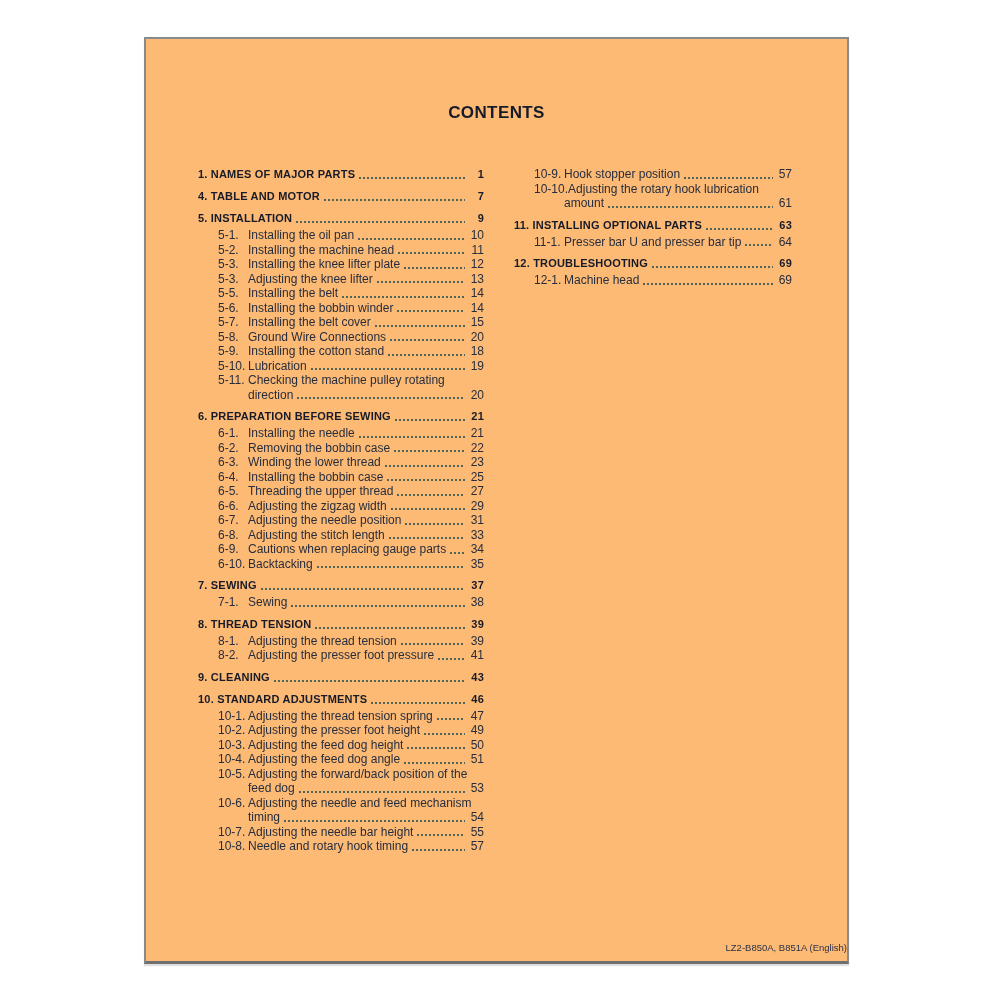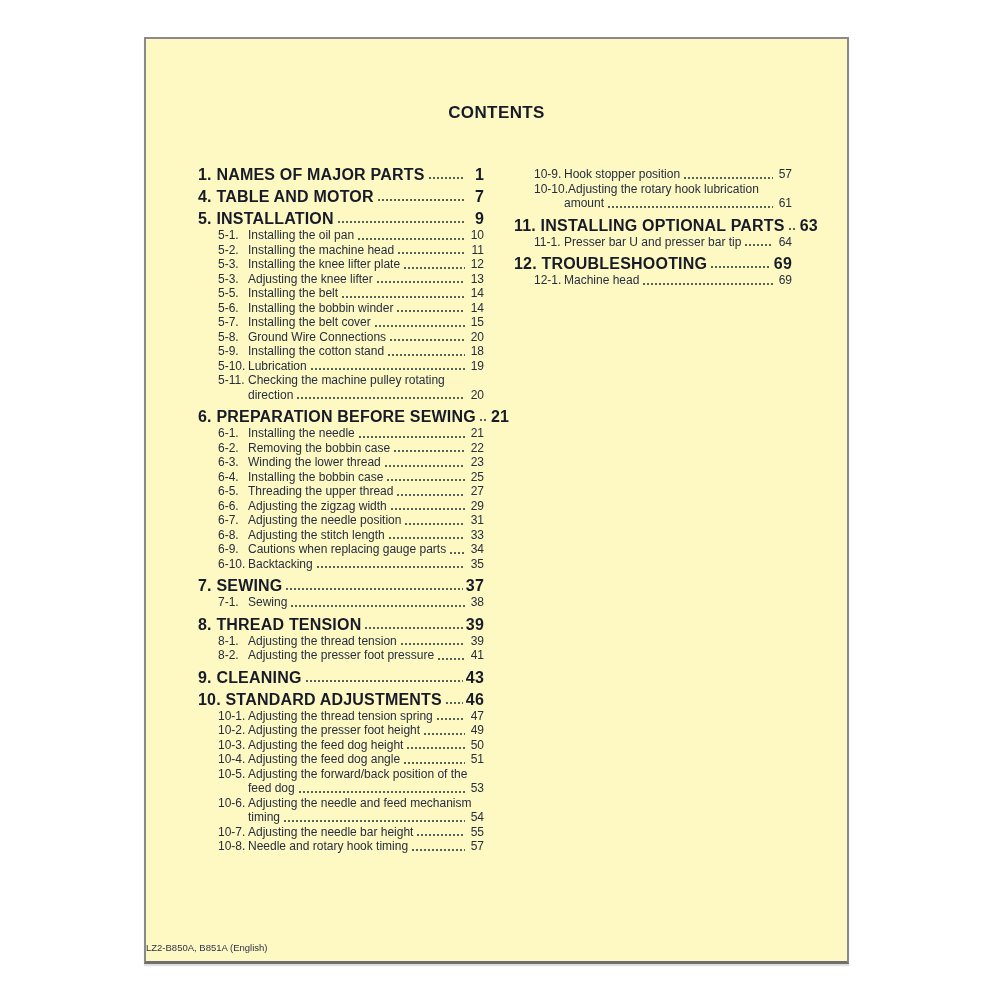--- a/index.html
+++ b/index.html
@@ -1,36 +1,36 @@
 <!DOCTYPE html>
 <html style="--ink: #171a28; --leader: #51645a; --border: #8a8a8a;"><head>
 <meta charset="utf-8">
 <style>
   html,body{margin:0;padding:0;width:1000px;height:1000px;background:#ffffff;overflow:hidden;
             font-family:"Liberation Sans",sans-serif;}
-  .page{position:absolute;left:144px;top:37px;width:701px;height:922px;background:#fef9c3;
+  .page{position:absolute;left:144px;top:37px;width:701px;height:922px;background:#fdba74;
         border:2px solid var(--border,#8a8a8a);border-bottom-width:3px;border-bottom-color:#6f6f6f;
         box-shadow:0 2px 1px rgba(0,0,0,0.12);}
   .title{position:absolute;top:64px;left:0;right:0;margin:0;text-align:center;
          font-size:17px;font-weight:700;letter-spacing:0.4px;color:var(--ink,#14161f);}
   .col{position:absolute;top:128px;}
   .col-left{left:52px;width:286px;}
   .col-right{left:368px;width:278px;}
   .row{display:flex;}
-  .section{font-size:16px;font-weight:700;line-height:15px;margin-top:7px;margin-bottom:2px;
+  .section{font-size:11px;font-weight:700;line-height:15px;margin-top:7px;margin-bottom:2px;
            color:var(--ink,#1a1e2e);letter-spacing:0.2px;}
   .col .section:first-child{margin-top:0;}
   .sub{font-size:12px;line-height:14.5px;color:#262d3e;padding-left:20px;}
   .sub .num{flex:0 0 auto;min-width:30px;}
   .txt{white-space:nowrap;}
   .leader{flex:1 1 auto;height:2px;align-self:flex-end;margin:0 3px 3px 4px;min-width:8px;
           background:repeating-linear-gradient(90deg,var(--leader,#51645a) 0,var(--leader,#51645a) 2px,transparent 2px,transparent 4px);}
   .pg{flex:0 0 auto;min-width:16px;text-align:right;}
   .section .pg{font-weight:700;}
-  .footer{position:absolute;left:0;right:0;bottom:8px;text-align:left;
+  .footer{position:absolute;left:0;right:0;bottom:8px;text-align:right;
           font-size:9.5px;color:#2c3147;}
 </style>
 </head>
 <body>
 
 <div class="page">
   <h1 class="title">CONTENTS</h1>
   <div class="col col-left">
       <div class="row section">
         <span class="txt">1. NAMES OF MAJOR PARTS</span>

